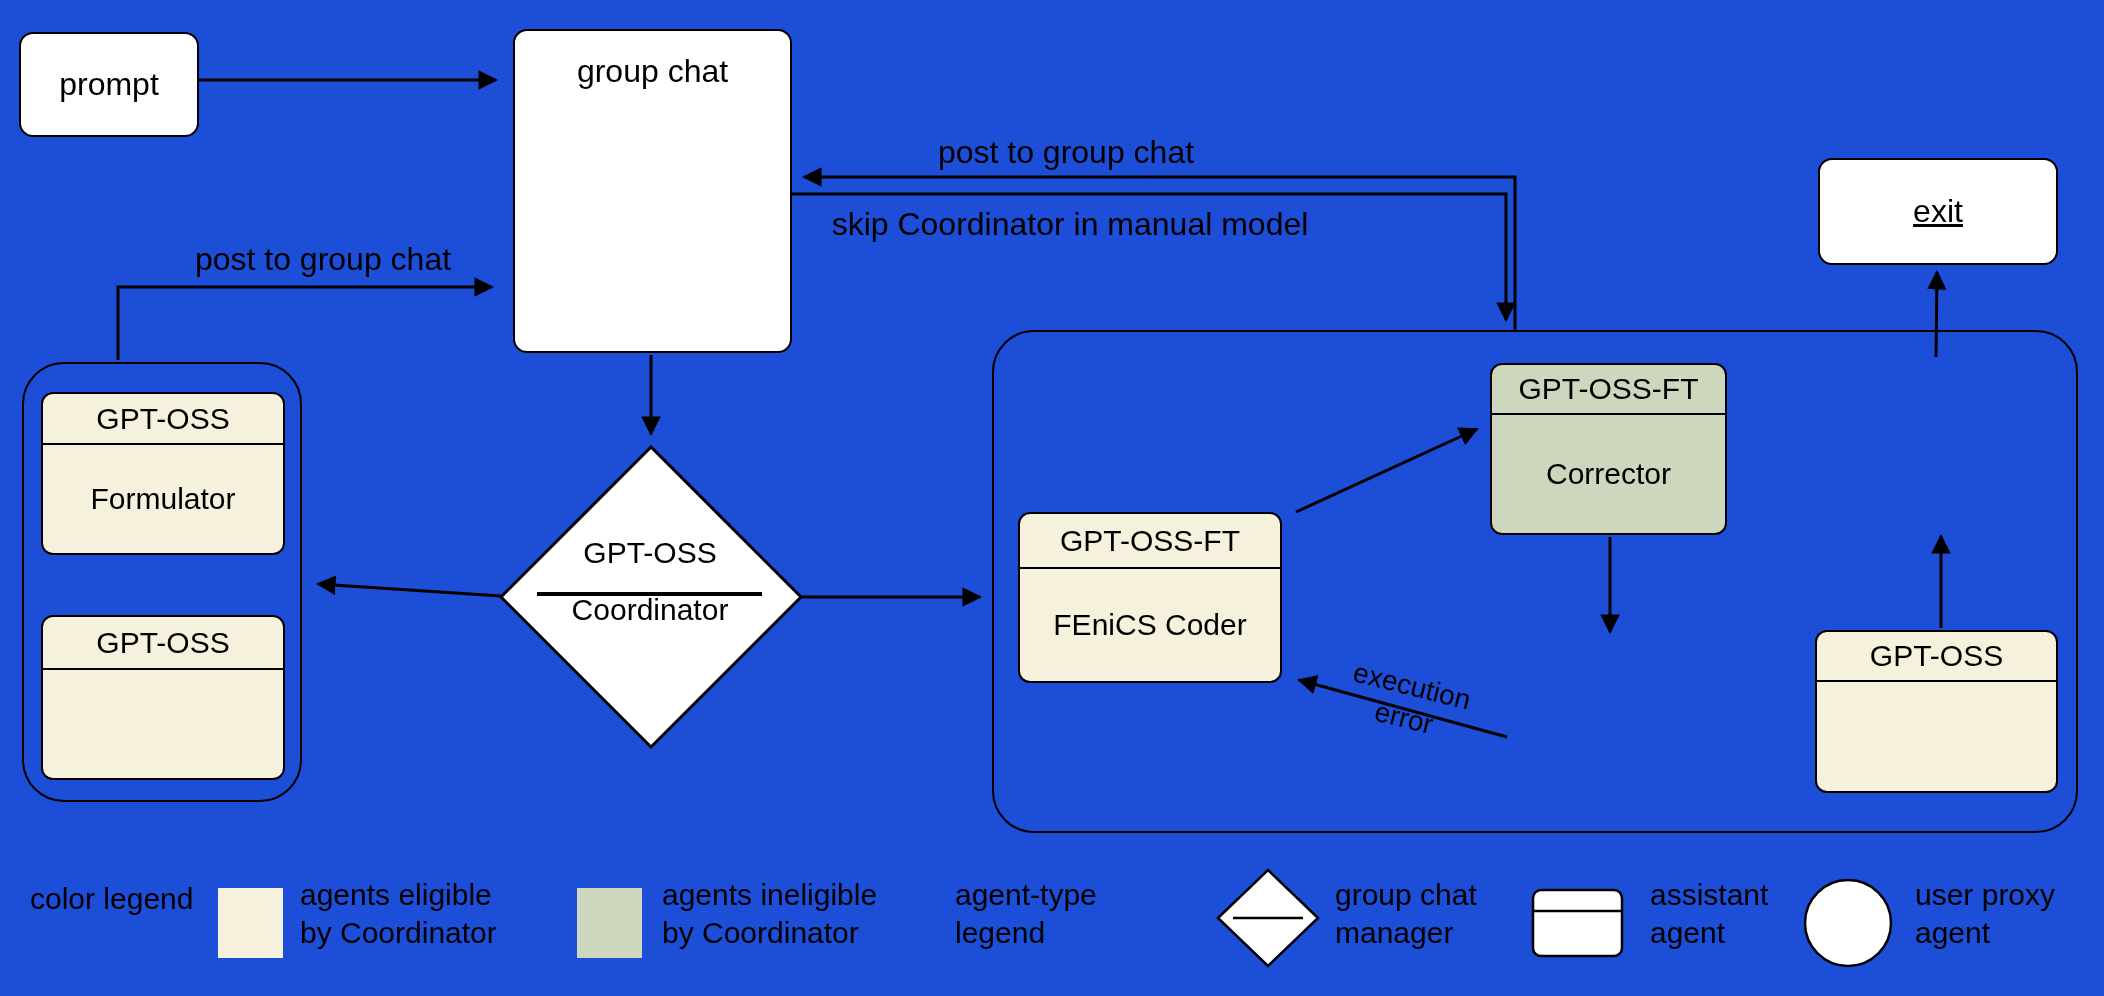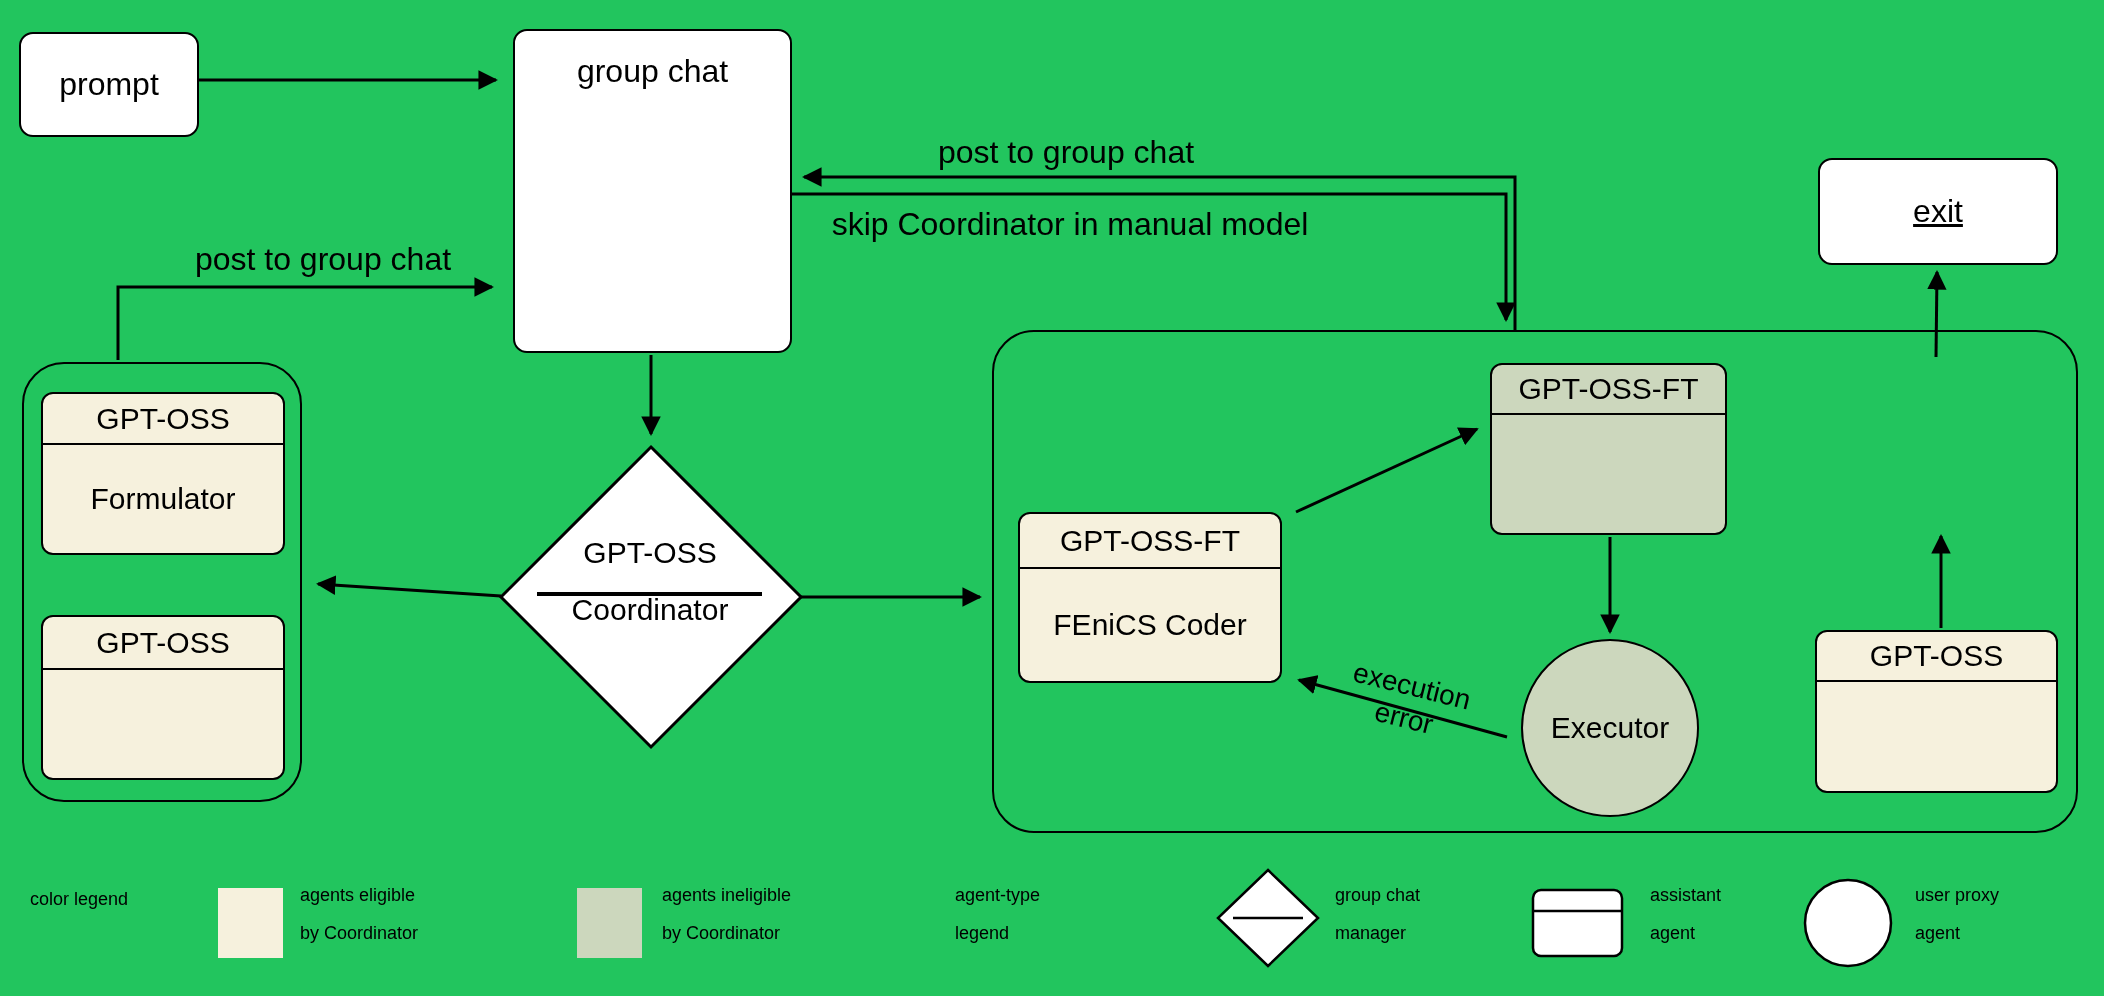--- a/index.html
+++ b/index.html
@@ -1,16 +1,16 @@
 <!DOCTYPE html>
 <html><head>
 <meta charset="utf-8">
 <style>
   html,body{margin:0;padding:0;background:#fff;}
-  #canvas{position:relative;width:2104px;height:996px;background:#22c55e;
+  #canvas{position:relative;width:2104px;height:996px;background:#1d4ed8;
           font-family:"Liberation Sans", sans-serif;color:#000;overflow:hidden;}
   #wires{position:absolute;left:0;top:0;width:2104px;height:996px;}
 
   .node{position:absolute;box-sizing:border-box;border:2.5px solid #000;background:#fff;}
   .rounded-lg{border-radius:42px;}
   .rounded-sm{border-radius:14px;}
   .center-flex{display:flex;align-items:center;justify-content:center;}
 
   .agentbox{position:absolute;box-sizing:border-box;border:2.5px solid #000;border-radius:12px;
             display:flex;flex-direction:column;overflow:hidden;}
@@ -21,21 +21,21 @@
   .green{background:#CCD7BD;}
 
   .circle-node{position:absolute;box-sizing:border-box;border:2.5px solid #000;border-radius:50%;
                display:flex;align-items:center;justify-content:center;font-size:30px;}
 
   .lbl{position:absolute;font-size:32px;white-space:nowrap;}
   .lbl-c{transform:translateX(-50%);}
   .node-lbl{position:absolute;transform:translate(-50%,-50%);font-size:30px;white-space:nowrap;}
   .big{font-size:32px;}
 
-  .legend-text{position:absolute;font-size:18px;line-height:38px;white-space:nowrap;}
+  .legend-text{position:absolute;font-size:30px;line-height:38px;white-space:nowrap;}
   .swatch{position:absolute;width:65px;height:70px;}
 
   .rot-lbl{position:absolute;transform:translate(-50%,-50%) rotate(14deg);
            font-size:28px;line-height:33px;text-align:center;white-space:nowrap;}
 </style>
 </head>
 <body>
 
 <div id="canvas">
 
@@ -125,25 +125,23 @@
 
   <div class="node rounded-lg" style="left:992px;top:330px;width:1086px;height:503px;background:transparent;"></div>
 
   <div class="agentbox cream" style="left:1018px;top:512px;width:264px;height:171px;">
     <div class="hd" style="height:55px;">GPT-OSS-FT</div>
     <div class="bd">FEniCS Coder</div>
   </div>
 
   <div class="agentbox green" style="left:1490px;top:363px;width:237px;height:172px;">
     <div class="hd" style="height:50px;">GPT-OSS-FT</div>
+    <div class="bd">Corrector</div>
   </div>
 
-  <div class="circle-node green" style="left:1521px;top:639px;width:178px;height:178px;">
-    <span>Executor</span>
-  </div>
 
 
   <div class="agentbox cream" style="left:1815px;top:630px;width:243px;height:163px;">
     <div class="hd" style="height:50px;">GPT-OSS</div>
   </div>
 
   <div class="lbl lbl-c" style="left:323px;top:241px;">post to group chat</div>
   <div class="lbl lbl-c" style="left:1066px;top:134px;">post to group chat</div>
   <div class="lbl lbl-c" style="left:1070px;top:206px;">skip Coordinator in manual model</div>
 

